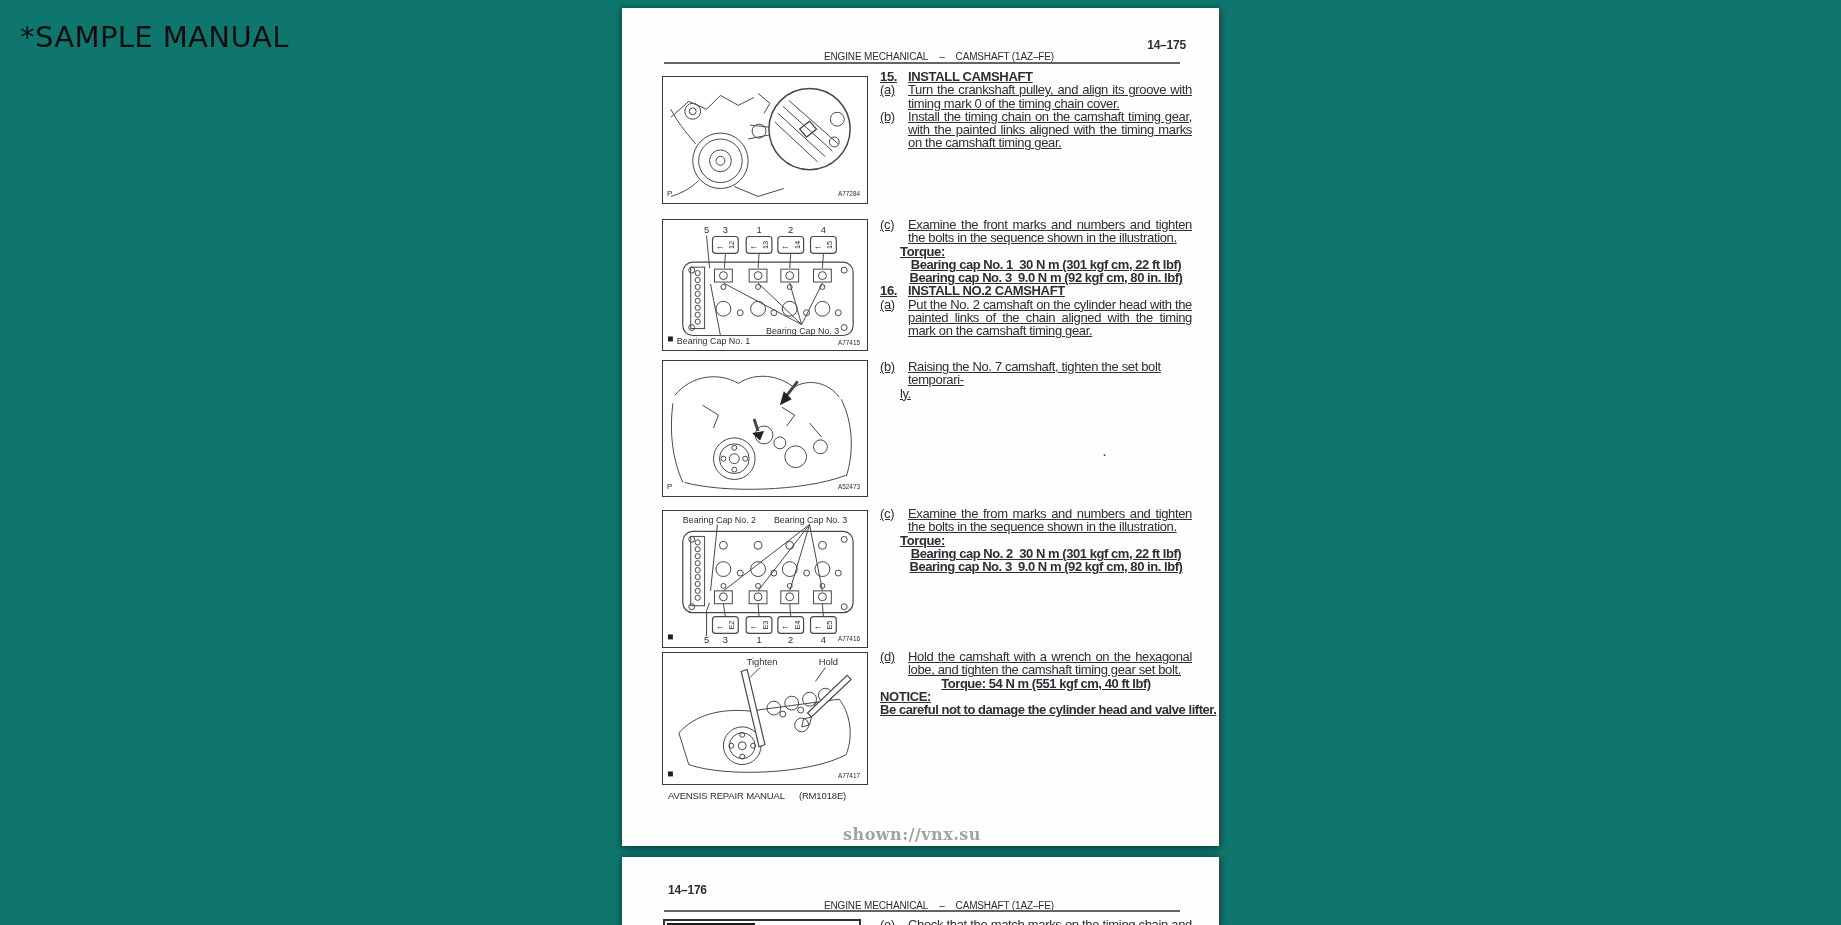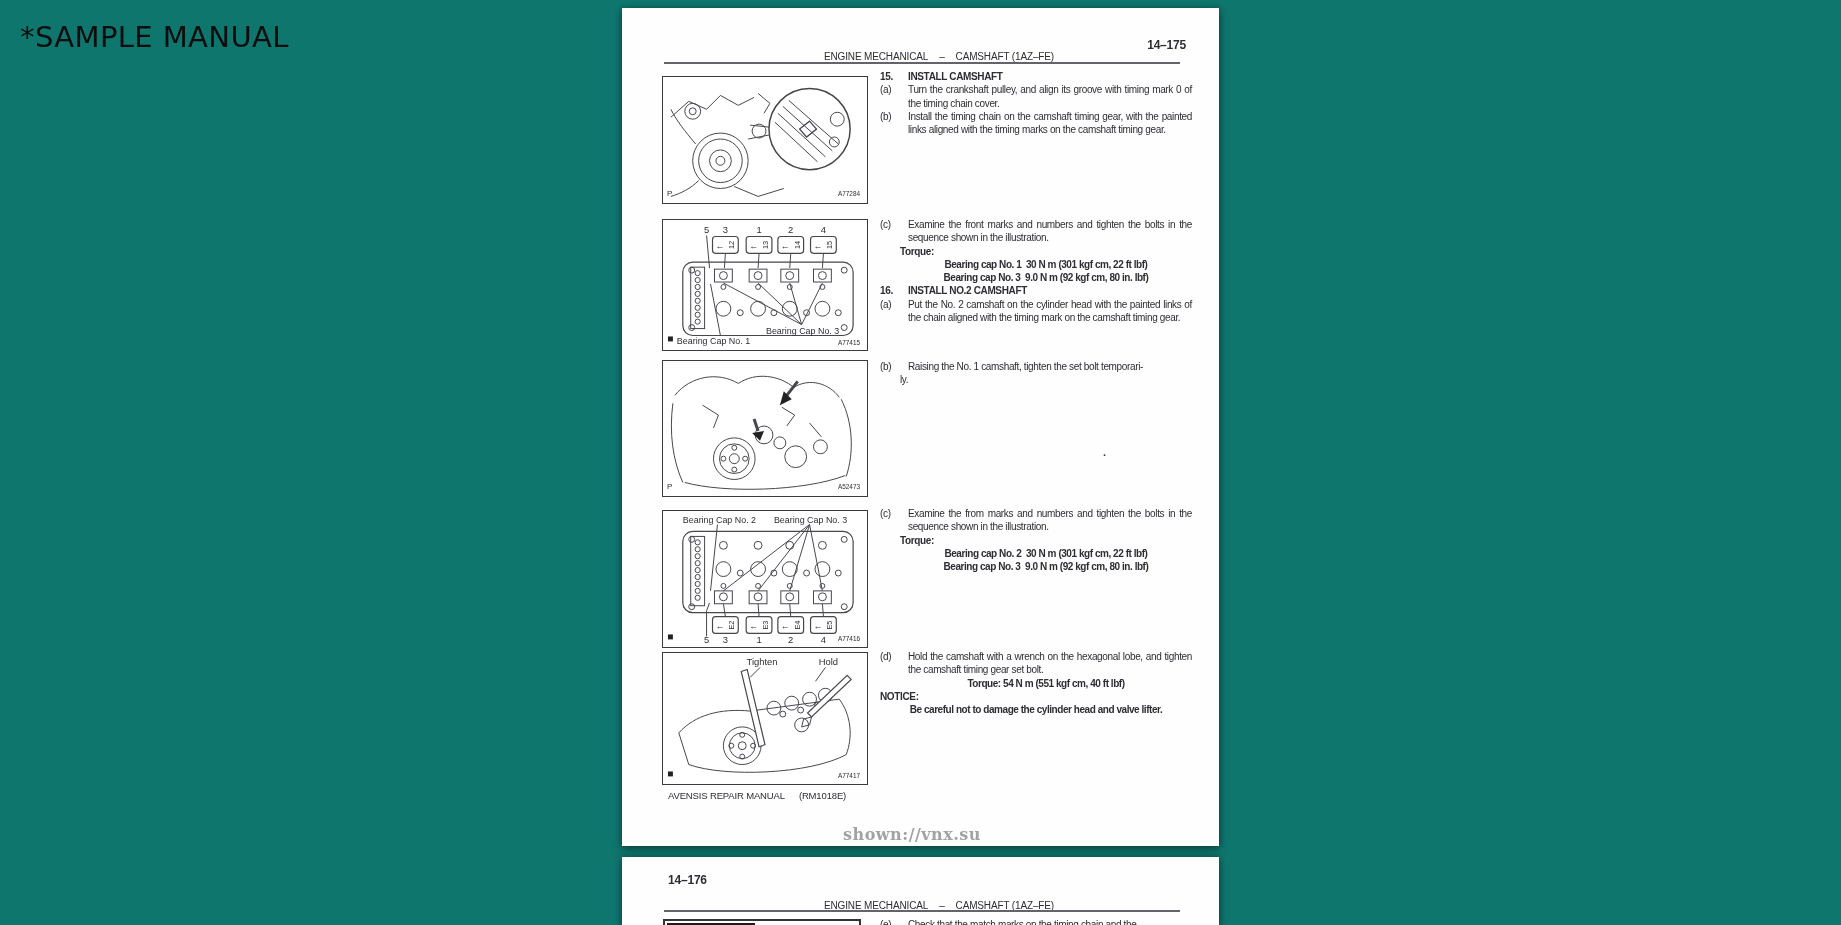--- a/index.html
+++ b/index.html
@@ -9,34 +9,34 @@
   .sample{position:absolute;left:20px;top:20px;font-size:29px;color:#0d0d0d;
           font-family:"DejaVu Sans",sans-serif;letter-spacing:.4px;}
 
   .page{position:absolute;left:622px;width:597px;background:#fefefe;
         box-shadow:2px 0 5px rgba(0,0,0,.16), -2px 0 5px rgba(0,0,0,.12), 0 4px 9px rgba(0,0,0,.33);}
   .page1{top:8px;height:838px;}
   .page2{top:857px;height:68px;overflow:hidden;}
 
   .pnum{position:absolute;font-weight:bold;font-size:12px;color:#2d2d33;letter-spacing:-.2px;}
   .pnum-right{right:33px;top:30px;}
-  .pnum-left{left:46px;top:16px;}
+  .pnum-left{left:46px;top:26px;}
 
   .hdr{position:absolute;left:42px;width:516px;text-align:center;font-size:10px;
        color:#2d2d33;letter-spacing:-.15px;white-space:nowrap;}
   .hdr .sec{font-weight:normal;padding-left:34px;}
   .hdr .sep{margin:0 11px;}
   .hrule{position:absolute;left:42px;width:516px;height:2px;background:#63636a;}
 
   .fig{position:absolute;left:40px;width:204px;border:1px solid #3a3a40;background:#fff;}
   .fig svg{display:block;}
   svg text{font-family:"Liberation Sans",sans-serif;fill:#2d2d33;}
 
-  .col{position:absolute;left:258px;width:312px;color:#2d2d33;font-size:10px;
-       line-height:13.3px;letter-spacing:-.35px;}
+  .col{position:absolute;left:258px;width:312px;color:#2d2d33;font-size:13px;
+       line-height:13.3px;letter-spacing:-.35px;text-decoration:underline;}
   .row{display:flex;}
   .num{flex:0 0 28px;}
   .txt{flex:1;text-align:justify;hyphens:none;}
   .b{font-weight:bold;}
   .ind{margin-left:20px;}
   .nw{white-space:pre;letter-spacing:-.45px;text-align:center;}
 
   .stray{position:absolute;left:481px;top:438px;font-size:11px;font-weight:bold;color:#3a3a40;}
 
   .footer{position:absolute;left:46px;top:782px;font-size:9.5px;color:#2d2d33;letter-spacing:-.15px;}
@@ -338,21 +338,21 @@
         </div>
       <div class="row">
           <span class="num">(a)</span>
           <span class="txt">Put the No. 2 camshaft on the cylinder head with the painted links of the chain aligned with the timing mark on the camshaft timing gear.</span>
         </div>
     </div>
 
     <div class="col" style="top:352px">
       <div class="row">
           <span class="num">(b)</span>
-          <span class="txt" style="text-align:left">Raising the No. 1 camshaft, tighten the set bolt temporari-</span>
+          <span class="txt" style="text-align:left">Raising the No. 7 camshaft, tighten the set bolt temporari-</span>
         </div>
       <div class="ind">ly.</div>
     </div>
 
     <span class="stray">.</span>
 
     <div class="col" style="top:499px">
       <div class="row">
           <span class="num">(c)</span>
           <span class="txt">Examine the from marks and numbers and tighten the bolts in the sequence shown in the illustration.</span>

